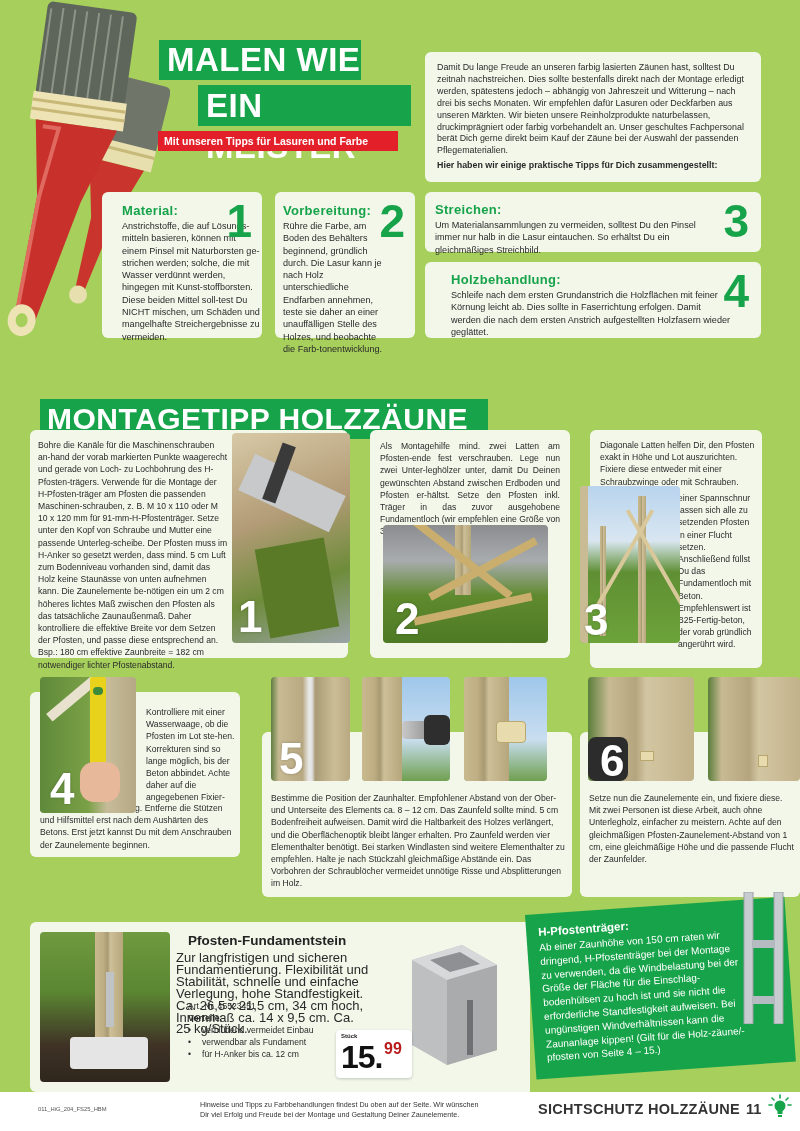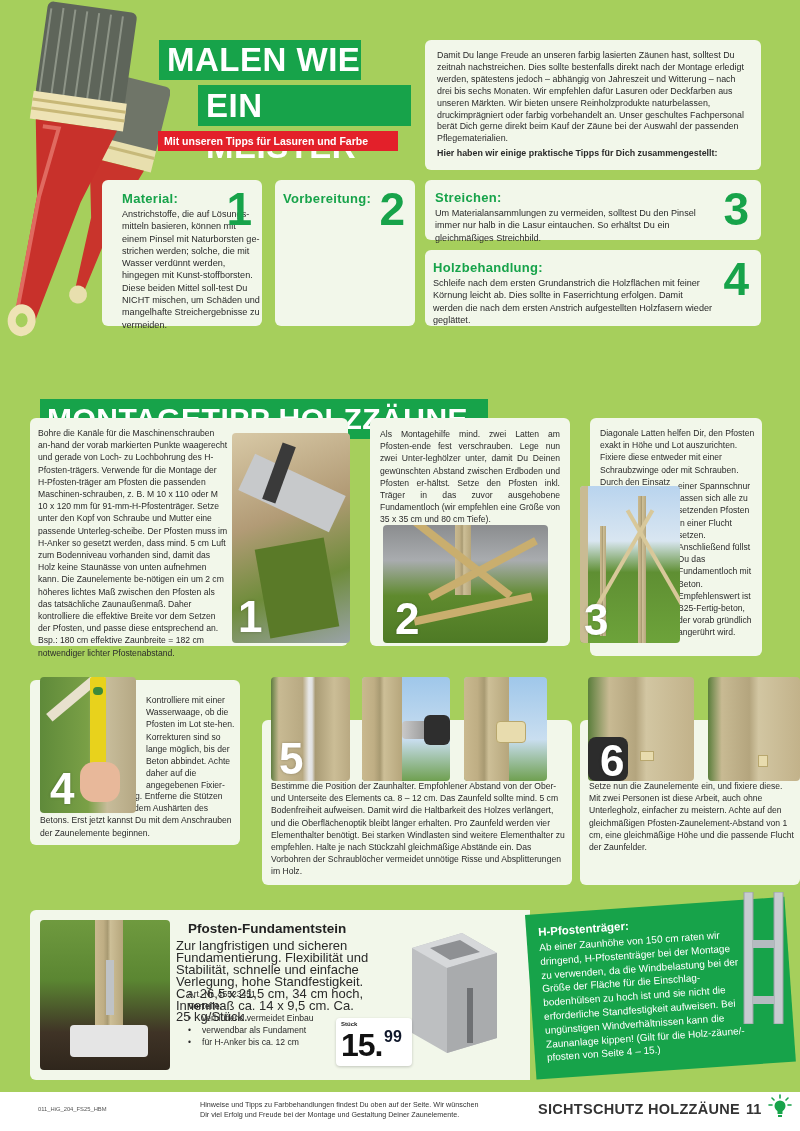--- a/index.html
+++ b/index.html
@@ -9,20 +9,21 @@
     font-family: "Liberation Sans", sans-serif;
     color: #222;
     position: relative;
     overflow: hidden;
   }
   .abs { position: absolute; }
   .card {
     position: absolute;
     background: #f2f7ea;
     border-radius: 6px;
+    margin-top: 12px;
   }
   .green-band {
     background: #17a34a;
     color: #fff;
     font-weight: 900;
     position: absolute;
     letter-spacing: 0.5px;
   }
   .txt { font-size: 9.1px; line-height: 12.3px; color: #2a2a2a; }
   .tip-title { color: #17a34a; font-weight: 900; font-size: 13px; margin-bottom: 2px; letter-spacing: 0.3px; }
@@ -79,28 +80,29 @@
   <p class="txt" style="font-weight:700;margin-top:2px;font-size:8.9px;">Hier haben wir einige praktische Tipps für Dich zusammengestellt:</p>
 </div>
 
 <div class="card" style="left:102px;top:180px;width:160px;height:146px;padding:11px 20px;">
   <div class="tip-title">Material:</div>
   <p class="txt" style="width:140px;">Anstrichstoffe, die auf Lösungs-mitteln basieren, können mit einem Pinsel mit Naturborsten ge-strichen werden; solche, die mit Wasser verdünnt werden, hingegen mit Kunst-stoffborsten. Diese beiden Mittel soll-test Du NICHT mischen, um Schäden und mangelhafte Streichergebnisse zu vermeiden.</p>
   <div class="bignum" style="right:10px;top:6px;">1</div>
 </div>
 <div class="card" style="left:275px;top:180px;width:140px;height:146px;padding:11px 8px;">
   <div class="tip-title">Vorbereitung:</div>
+  <p class="txt" style="width:100px;">Rühre die Farbe, am Boden des Behälters beginnend, gründlich durch. Die Lasur kann je nach Holz unterschiedliche Endfarben annehmen, teste sie daher an einer unauffälligen Stelle des Holzes, und beobachte die Farb-tonentwicklung.</p>
   <div class="bignum" style="right:10px;top:6px;">2</div>
 </div>
 <div class="card" style="left:425px;top:180px;width:336px;height:60px;padding:10px 10px;">
   <div class="tip-title">Streichen:</div>
   <p class="txt" style="width:280px;">Um Materialansammlungen zu vermeiden, solltest Du den Pinsel immer nur halb in die Lasur eintauchen. So erhältst Du ein gleichmäßiges Streichbild.</p>
   <div class="bignum" style="right:12px;top:6px;">3</div>
 </div>
-<div class="card" style="left:425px;top:250px;width:336px;height:76px;padding:10px 8px;">
+<div class="card" style="left:425px;top:250px;width:336px;height:76px;padding:10px 26px;">
   <div class="tip-title">Holzbehandlung:</div>
   <p class="txt" style="width:280px;">Schleife nach dem ersten Grundanstrich die Holzflächen mit feiner Körnung leicht ab. Dies sollte in Faserrichtung erfolgen. Damit werden die nach dem ersten Anstrich aufgestellten Holzfasern wieder geglättet.</p>
   <div class="bignum" style="right:12px;top:6px;">4</div>
 </div>
 
 <div class="green-band" style="left:40px;top:363px;width:448px;height:40px;font-size:30px;line-height:40px;padding-left:7px;margin-top:36px;">MONTAGETIPP HOLZZÄUNE</div>
 
 <div class="card" style="left:30px;top:418px;width:318px;height:228px;">
   <p class="txt" style="position:absolute;left:8px;top:9px;width:190px;font-size:8.6px;line-height:12.2px;">Bohre die Kanäle für die Maschinenschrauben an-hand der vorab markierten Punkte waagerecht und gerade von Loch- zu Lochbohrung des H-Pfosten-trägers. Verwende für die Montage der H-Pfosten-träger am Pfosten die passenden Maschinen-schrauben, z. B. M 10 x 110 oder M 10 x 120 mm für 91-mm-H-Pfostenträger. Setze unter den Kopf von Schraube und Mutter eine passende Unterleg-scheibe. Der Pfosten muss im H-Anker so gesetzt werden, dass mind. 5 cm Luft zum Bodenniveau vorhanden sind, damit das Holz keine Staunässe von unten aufnehmen kann. Die Zaunelemente be-nötigen ein um 2 cm höheres lichtes Maß zwischen den Pfosten als das tatsächliche Zaunaußenmaß. Daher kontrolliere die effektive Breite vor dem Setzen der Pfosten, und passe diese entsprechend an. Bsp.: 180 cm effektive Zaunbreite = 182 cm notwendiger lichter Pfostenabstand.</p>
 </div>
@@ -199,21 +201,21 @@
       <polygon points="20,20 70,5 105,25 55,40" fill="#d6d8da"></polygon>
       <polygon points="38,20 68,12 88,24 58,32" fill="#8e9093"></polygon>
       <polygon points="55,40 105,25 105,110 55,125" fill="#a9abad"></polygon>
       <rect x="75" y="60" width="6" height="55" fill="#6e7073"></rect>
     </svg>
   </div>
 
   <div class="abs" style="left:306px;top:108px;width:76px;height:48px;background:#fff;border-radius:4px;box-shadow:0 1px 3px rgba(0,0,0,0.2);">
     <div class="abs" style="left:5px;top:3px;font-size:6px;font-weight:700;">Stück</div>
     <div class="abs" style="left:5px;top:10px;font-size:32px;line-height:34px;font-weight:900;color:#111;letter-spacing:-1px;">15.</div>
-    <div class="abs" style="left:48px;top:11px;font-size:16px;line-height:16px;font-weight:900;color:#0f172a;">99</div>
+    <div class="abs" style="left:48px;top:11px;font-size:16px;line-height:16px;font-weight:900;color:#b91c1c;">99</div>
   </div>
 </div>
 
 <div class="abs" style="left:525px;top:915px;width:260px;height:165px;background:#17a34a;transform:rotate(-4deg);transform-origin:left top;padding:12px 12px;color:#fff;">
   <div style="font-weight:900;font-size:11.5px;margin-bottom:3px;">H-Pfostenträger:</div>
   <p style="font-size:10px;line-height:13.8px;width:200px;">Ab einer Zaunhöhe von 150 cm raten wir dringend, H-Pfostenträger bei der Montage zu verwenden, da die Windbelastung bei der Größe der Fläche für die Einschlag-bodenhülsen zu hoch ist und sie nicht die erforderliche Standfestigkeit aufweisen. Bei ungünstigen Windverhältnissen kann die Zaunanlage kippen! (Gilt für die Holz-zäune/-pfosten von Seite 4 – 15.)</p>
 </div>
 
 <div class="abs" style="left:740px;top:892px;width:48px;height:132px;">
   <svg width="48" height="132" viewBox="0 0 48 132">

